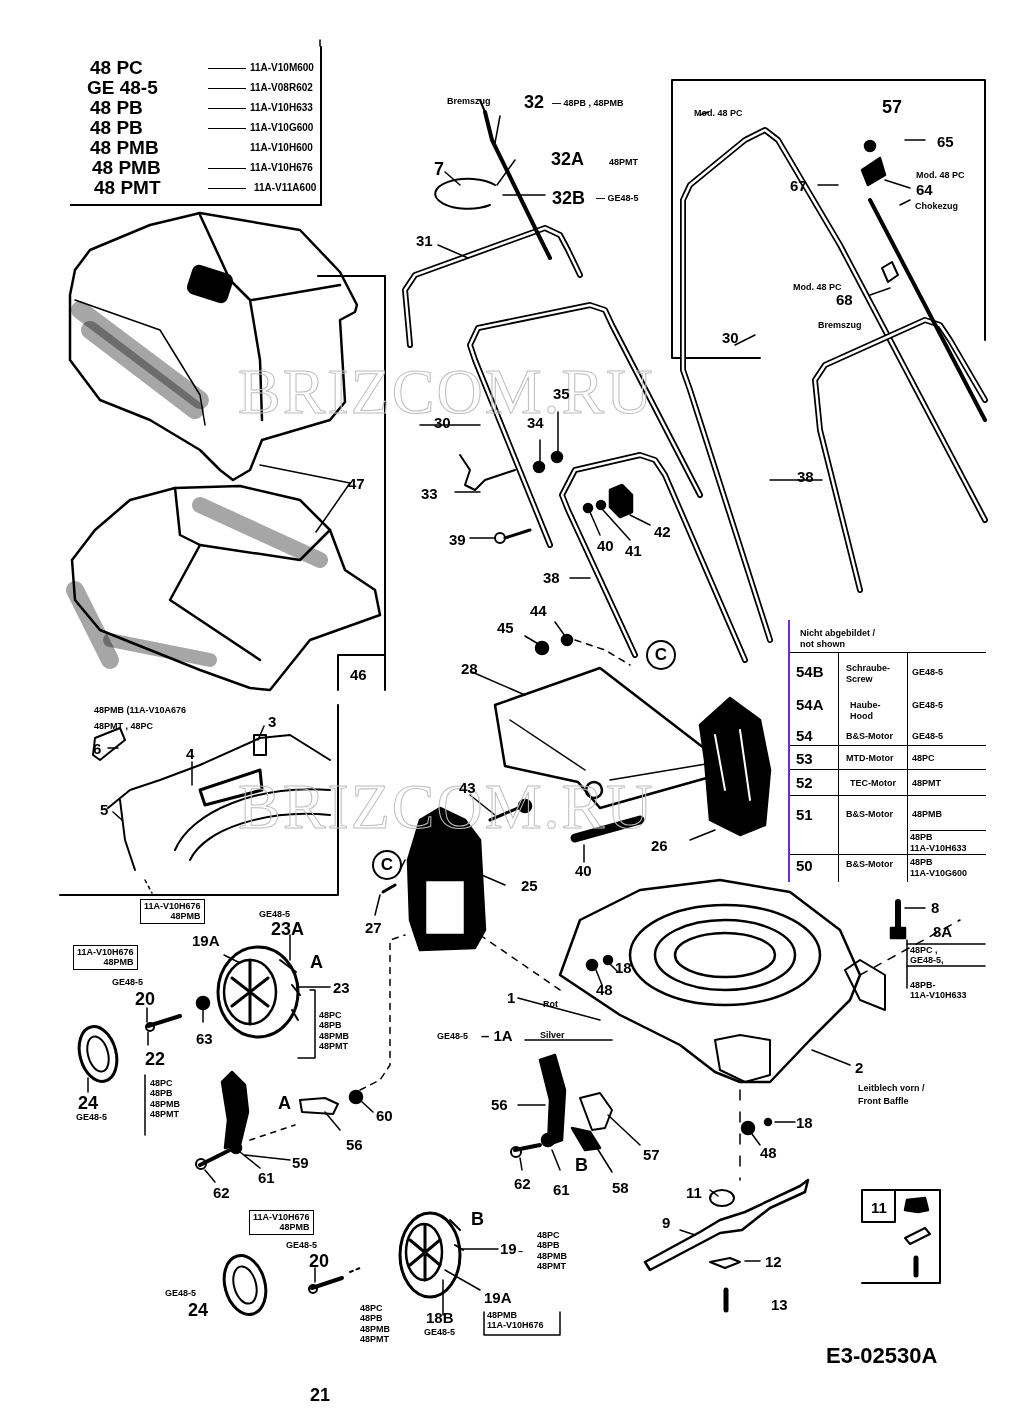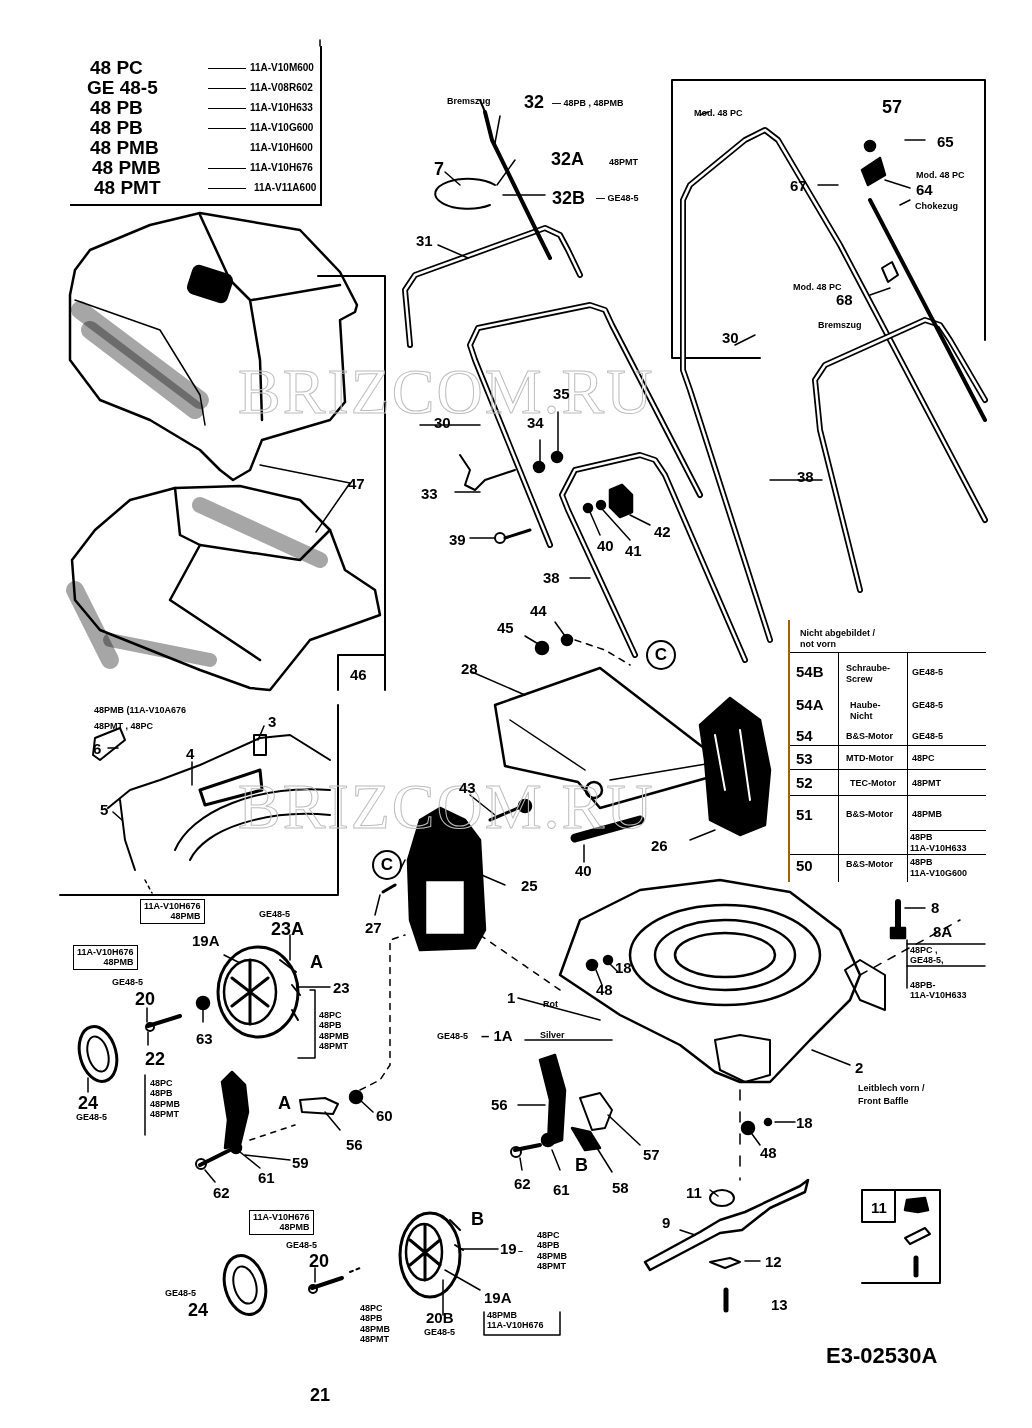--- a/index.html
+++ b/index.html
@@ -7,21 +7,21 @@
   .num { position:absolute; font-family:"Liberation Sans", sans-serif; font-weight:bold; font-size:15px; line-height:1; white-space:nowrap; }
   .big { font-size:18px; }
   .small { position:absolute; font-family:"Liberation Sans", sans-serif; font-weight:bold; font-size:9px; line-height:1.15; white-space:nowrap; }
   .boxed { border:1.5px solid #000; padding:1px 3px; }
   svg#art { position:absolute; left:0; top:0; }
   .model-table { position:absolute; left:70px; top:46px; width:250px; height:158px; border-right:2px solid #000; border-bottom:2px solid #000; }
   .model-row { position:absolute; left:20px; width:228px; height:20px;text-decoration:underline; }
   .model-name { position:absolute; left:0; font-weight:bold; font-size:19px; line-height:20px; }
   .model-dash { position:absolute; left:118px; top:10px; width:38px; border-top:1.5px solid #000; }
   .model-code { position:absolute; left:160px; font-weight:bold; font-size:10px; line-height:20px; }
-  .ns-table { position:absolute; left:788px; top:620px; width:196px; height:262px; border-left:2px solid #a16207; font-weight:bold; }
+  .ns-table { position:absolute; left:788px; top:620px; width:196px; height:262px; border-left:2px solid #6d28d9; font-weight:bold; }
   .ns-head { position:absolute; left:10px; top:8px; font-size:9px; line-height:1.2; }
   .ns-row { position:absolute; left:0; width:196px; border-top:1.5px solid #000; }
   .ns-no { position:absolute; left:6px; font-size:15px; }
   .ns-desc { position:absolute; left:56px; font-size:9px; line-height:1.2; }
   .ns-model { position:absolute; left:122px; font-size:9px; line-height:1.2; }
   .ns-vline { position:absolute; top:652px; border-left:1.5px solid #000; height:230px; }
   .watermark { position:absolute; font-family:"Liberation Serif", serif; font-size:64px; color:transparent; -webkit-text-stroke:1px #bdbdbd; letter-spacing:2px; white-space:nowrap; }
   .circle-c { position:absolute; width:26px; height:26px; border:2px solid #000; border-radius:50%; font-weight:bold; font-size:17px; text-align:center; line-height:26px; }
 </style>
 </head>
@@ -295,28 +295,28 @@
   <div class="model-row" style="top:132px">
     <span class="model-name" style="left:4px">48 PMT</span>
     <span class="model-dash"></span>
     <span class="model-code" style="left:164px">11A-V11A600</span>
   </div>
 </div>
 
 <div class="ns-table">
   <div class="ns-head">
     <div>Nicht abgebildet /</div>
-    <div>not vorn</div>
+    <div>not shown</div>
   </div>
   <div class="ns-row" style="top:32px;height:88px">
     <span class="ns-no" style="top:10px">54B</span>
     <span class="ns-desc" style="top:10px"><span>Schraube-</span><br><span>Screw</span></span>
     <span class="ns-model" style="top:14px">GE48-5</span>
     <span class="ns-no" style="top:43px">54A</span>
-    <span class="ns-desc" style="top:47px;left:60px"><span>Haube-</span><br><span>Nicht</span></span>
+    <span class="ns-desc" style="top:47px;left:60px"><span>Haube-</span><br><span>Hood</span></span>
     <span class="ns-model" style="top:47px">GE48-5</span>
     <span class="ns-no" style="top:74px">54</span>
     <span class="ns-desc" style="top:78px">B&amp;S-Motor</span>
     <span class="ns-model" style="top:78px">GE48-5</span>
   </div>
   <div class="ns-row" style="top:125px;height:24px">
     <span class="ns-no" style="top:4px">53</span>
     <span class="ns-desc" style="top:7px">MTD-Motor</span>
     <span class="ns-model" style="top:7px">48PC</span>
   </div>
@@ -454,16 +454,16 @@
 <span class="small" style="left:165px;top:1288px">GE48-5</span>
 <span class="num big" style="left:188px;top:1301px">24</span>
 <span class="num big" style="left:310px;top:1386px">21</span>
 <span class="small" style="left:360px;top:1303px"><span>48PC</span><br><span>48PB</span><br><span>48PMB</span><br><span>48PMT</span></span>
 <span class="num big" style="left:471px;top:1210px">B</span>
 <span class="num" style="left:500px;top:1241px">19</span>
 <span class="small" style="left:518px;top:1246px">–</span>
 <span class="small" style="left:537px;top:1230px"><span>48PC</span><br><span>48PB</span><br><span>48PMB</span><br><span>48PMT</span></span>
 <span class="num" style="left:484px;top:1290px">19A</span>
 <span class="small" style="left:487px;top:1310px"><span>48PMB</span><br><span>11A-V10H676</span></span>
-<span class="num" style="left:426px;top:1310px">20B</span>
+<span class="num" style="left:426px;top:1310px">18B</span>
 <span class="small" style="left:424px;top:1327px">GE48-5</span>
 
 <span class="num" style="left:826px;top:1345px;font-size:22px">E3-02530A</span>
 
 </body></html>

